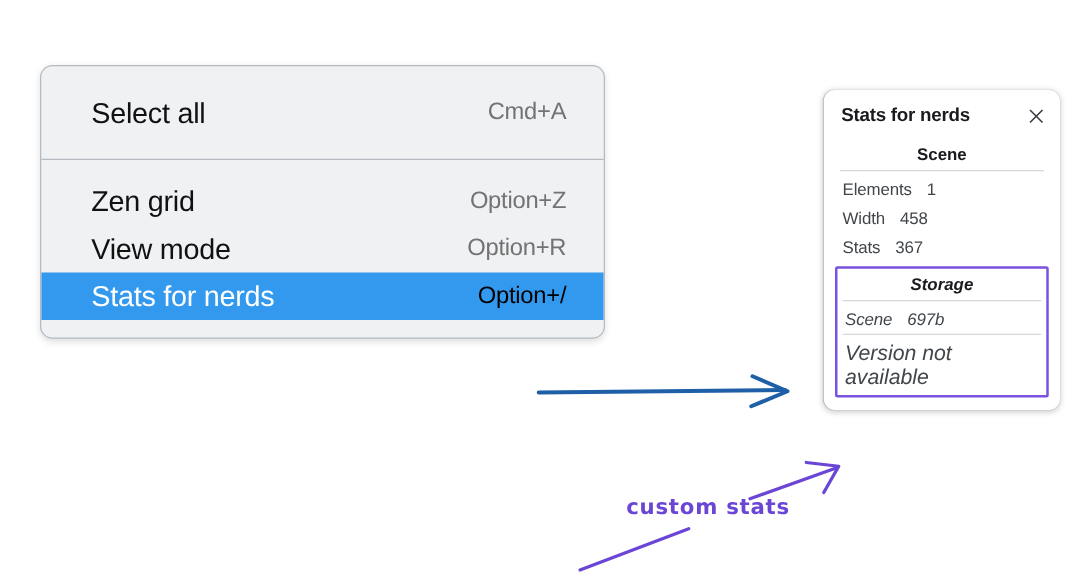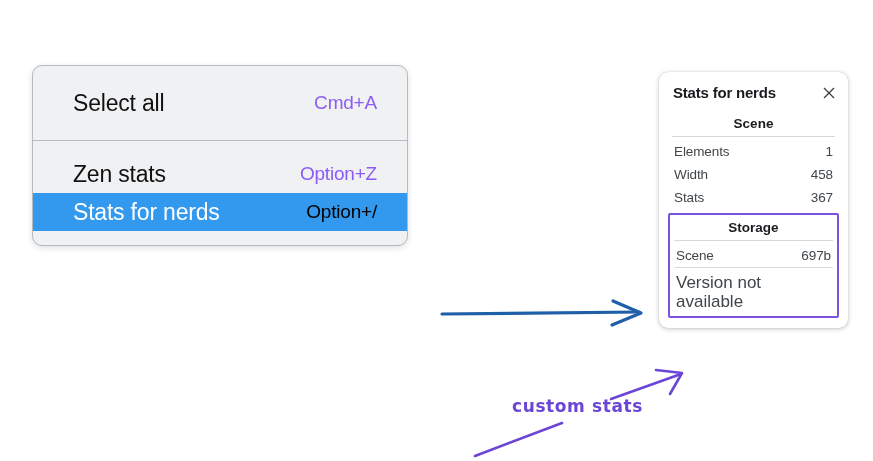--- a/index.html
+++ b/index.html
@@ -13,22 +13,22 @@
     position: relative;
     overflow: hidden;
     font-family: "Liberation Sans", sans-serif;
     -webkit-font-smoothing: antialiased;
   }
 
   
   #context-menu {
     position: absolute;
     left: 32px;
-    top: 65px;
-    width: 376px;
+    top: 52px;
+    width: 452px;
     background: #f0f1f3;
     border: 1px solid #b3bac2;
     border-radius: 10px;
     box-shadow: 0 2px 6px rgba(0,0,0,0.13);
     overflow: hidden;
     box-sizing: border-box;
   }
   .menu-section {
     padding: 10px 0 10px 0;
   }
@@ -49,21 +49,21 @@
     cursor: default;
   }
   .menu-item .mi-label {
     font-size: 23px;
     color: #111111;
     letter-spacing: -0.2px;
     white-space: nowrap;
   }
   .menu-item .mi-shortcut {
     font-size: 19px;
-    color: #8b5cf6;
+    color: #737373;
     white-space: nowrap;
     letter-spacing: -0.2px;
   }
   .menu-item.selected {
     background: #3399ee;
   }
   .menu-item.selected .mi-label { color: #ffffff; }
   .menu-item.selected .mi-shortcut { color: #000000; }
 
   
@@ -106,46 +106,48 @@
     color: #1b1b1f;
     padding: 3px 0 5px 0;
   }
   .sect-rule {
     height: 1px;
     background: #d8d8dc;
     margin: 0 4px 3px 4px;
   }
   .stat-row {
     display: flex;
-    justify-content: space-between;
+    justify-content: flex-start;
     align-items: baseline;
     padding: 2px 6px 2px 6px;
     font-size: 13.5px;
     color: #41464b;
     line-height: 19px;
+    gap: 12px;
   }
   .stat-row .k { letter-spacing: -0.1px; }
   .stat-row .v { letter-spacing: -0.1px; }
   .full-row {
     padding: 2px 6px;
     font-size: 17px;
     color: #41464b;
     line-height: 19px;
   }
   #highlight-box {
     border: 2px solid #7b52e0;
     border-radius: 2px;
     margin: 4px 0 0 0;
     padding: 2px 0 3px 0;
+    font-style: italic;
   }
 
   
   #annotations {
     position: absolute;
-    left: 15px; top: 0;
+    left: 4px; top: 0;
     width: 813px; height: 461px;
     pointer-events: none;
   }
   #annot-text {
     position: absolute;
     left: 497px;
     top: 396px;
     font-family: "DejaVu Sans", sans-serif;
     font-size: 17px;
     font-weight: bold;
@@ -163,22 +165,26 @@
     <div class="menu-item">
       <span class="mi-label">Select all</span>
       <span class="mi-shortcut">Cmd+A</span>
     </div>
   </div>
 
   <div class="menu-divider"></div>
 
   <div class="menu-section sec-bottom">
     <div class="menu-item">
-      <span class="mi-label">Zen stats</span>
+      <span class="mi-label">Zen grid</span>
       <span class="mi-shortcut">Option+Z</span>
+    </div>
+    <div class="menu-item">
+      <span class="mi-label">View mode</span>
+      <span class="mi-shortcut">Option+R</span>
     </div>
     <div class="menu-item selected">
       <span class="mi-label">Stats for nerds</span>
       <span class="mi-shortcut">Option+/</span>
     </div>
   </div>
 </div>
 
 <div id="stats-panel">
 

